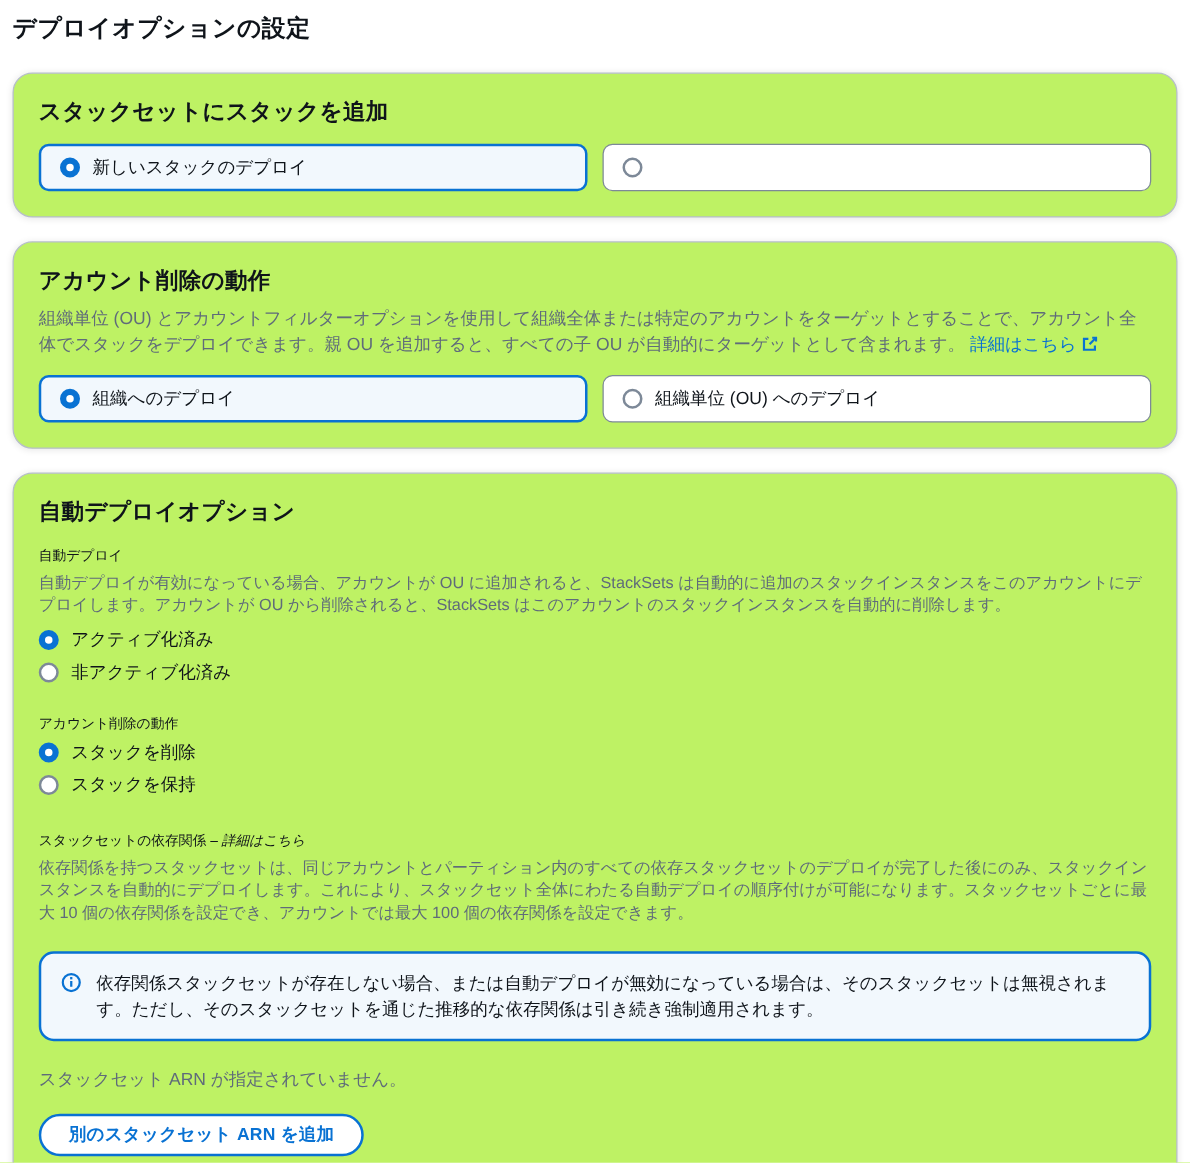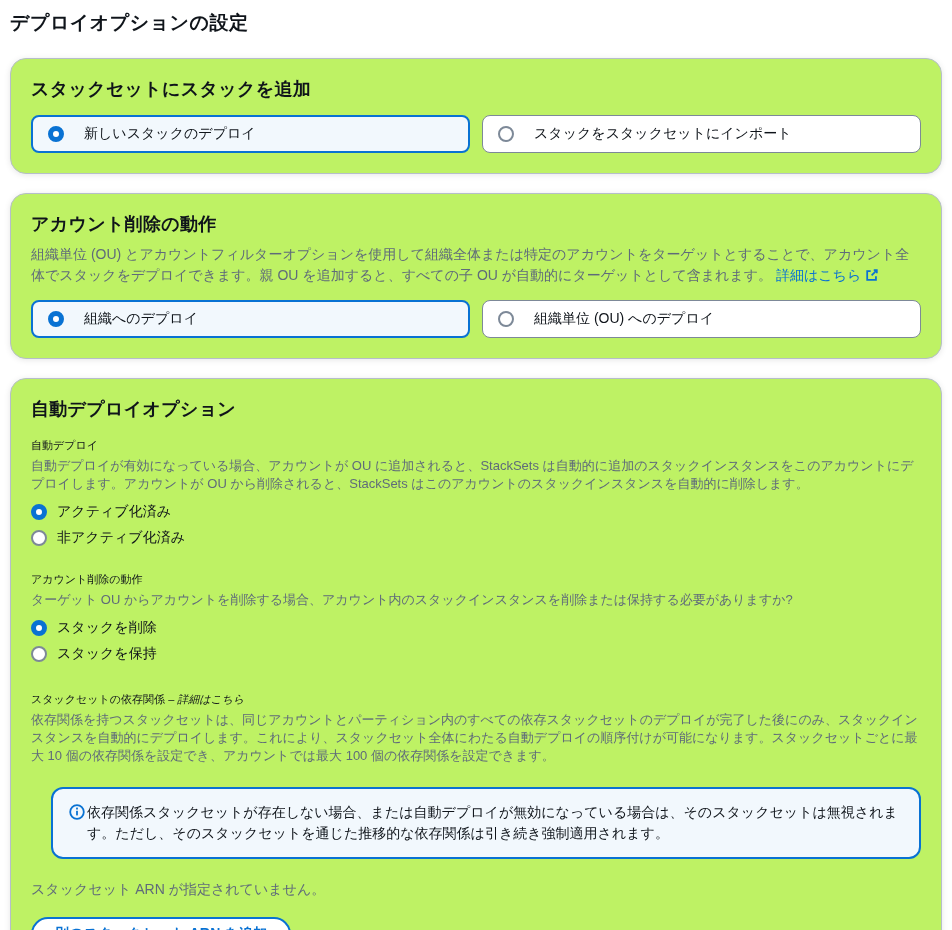--- a/index.html
+++ b/index.html
@@ -49,21 +49,21 @@
   .learn-link svg { vertical-align: -2px; margin-left: 4px; }
 
   .tiles {
     display: grid;
     grid-template-columns: 1fr 1fr;
     gap: 12px;
   }
   .tile {
     display: flex;
     align-items: center;
-    gap: 20px;
+    gap: 10px;
     height: 38px;
     padding: 0 15px;
     border: 1px solid #7d8998;
     border-radius: 8px;
     background: #fff;
     font-size: 14px;
     cursor: pointer;
   }
   .tile.selected {
     border: 2px solid #0972d3;
@@ -98,30 +98,29 @@
     align-items: center;
     gap: 10px;
     padding: 4px 0;
     font-size: 14px;
     cursor: pointer;
   }
 
   .alert {
     display: flex;
     align-items: flex-start;
-    gap: 2px;
+    gap: 12px;
     border: 2px solid #0972d3;
     border-radius: 12px;
     background: #f2f8fd;
     padding: 13px 16px;
     margin-top: 22px;
     font-size: 14px;
     line-height: 21px;
     color: #0f141a;
-    margin-left: 20px;
   }
   .alert-icon { flex: 0 0 auto; margin-top: 2px; }
 
   .arn-status {
     margin-top: 22px;
     font-size: 14px;
     color: #5f6b7a;
   }
   .add-arn-button {
     margin-top: 18px;
@@ -147,21 +146,20 @@
 
   <section class="card">
     <h2 class="card-title">スタックセットにスタックを追加</h2>
     <div class="tiles">
       <div class="tile selected">
         <span class="radio checked"></span>
         <span>新しいスタックのデプロイ</span>
       </div>
       <div class="tile">
         <span class="radio"></span>
-        <span>スタックをスタックセットにインポート</span>
       </div>
     </div>
   </section>
 
   <section class="card">
     <h2 class="card-title">アカウント削除の動作</h2>
     <p class="card-desc"><span>組織単位 (OU) とアカウントフィルターオプションを使用して組織全体または特定のアカウントをターゲットとすることで、アカウント全体でスタックをデプロイできます。親 OU を追加すると、すべての子 OU が自動的にターゲットとして含まれます。</span>
       <a class="learn-link" href="#"><span>詳細はこちら</span><svg width="14" height="14" viewBox="0 0 16 16" fill="none">
             <path d="M10 2.5h3.5V6" stroke="#0972d3" stroke-width="2"></path>
             <path d="M13.2 2.8 7.6 8.4" stroke="#0972d3" stroke-width="2"></path>
@@ -193,21 +191,20 @@
         </div>
         <div class="radio-row">
           <span class="radio"></span>
           <span>非アクティブ化済み</span>
         </div>
       </div>
     </div>
 
     <div class="field">
       <div class="field-label">アカウント削除の動作</div>
-      <div class="field-desc">ターゲット OU からアカウントを削除する場合、アカウント内のスタックインスタンスを削除または保持する必要がありますか?</div>
       <div>
         <div class="radio-row">
           <span class="radio checked"></span>
           <span>スタックを削除</span>
         </div>
         <div class="radio-row">
           <span class="radio"></span>
           <span>スタックを保持</span>
         </div>
       </div>

